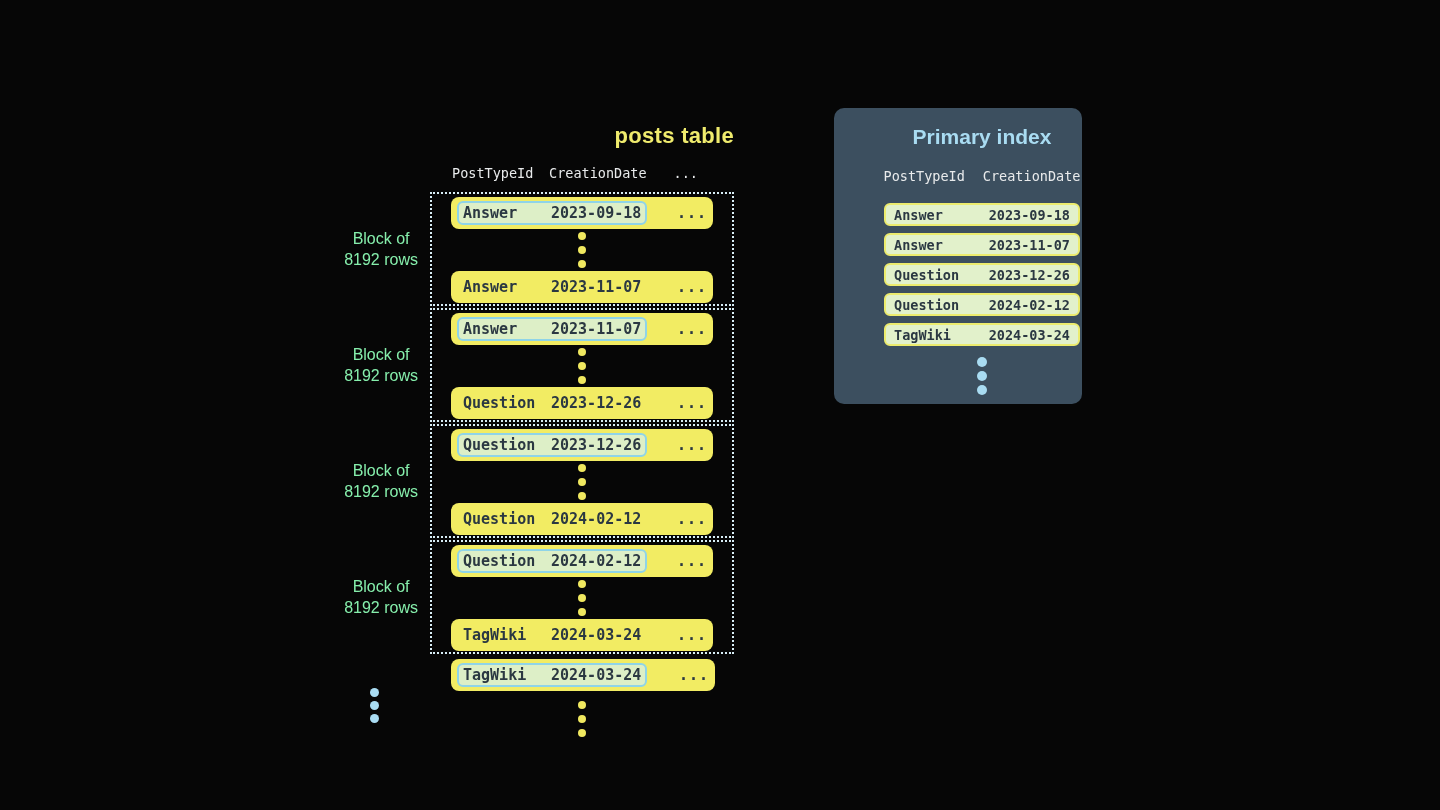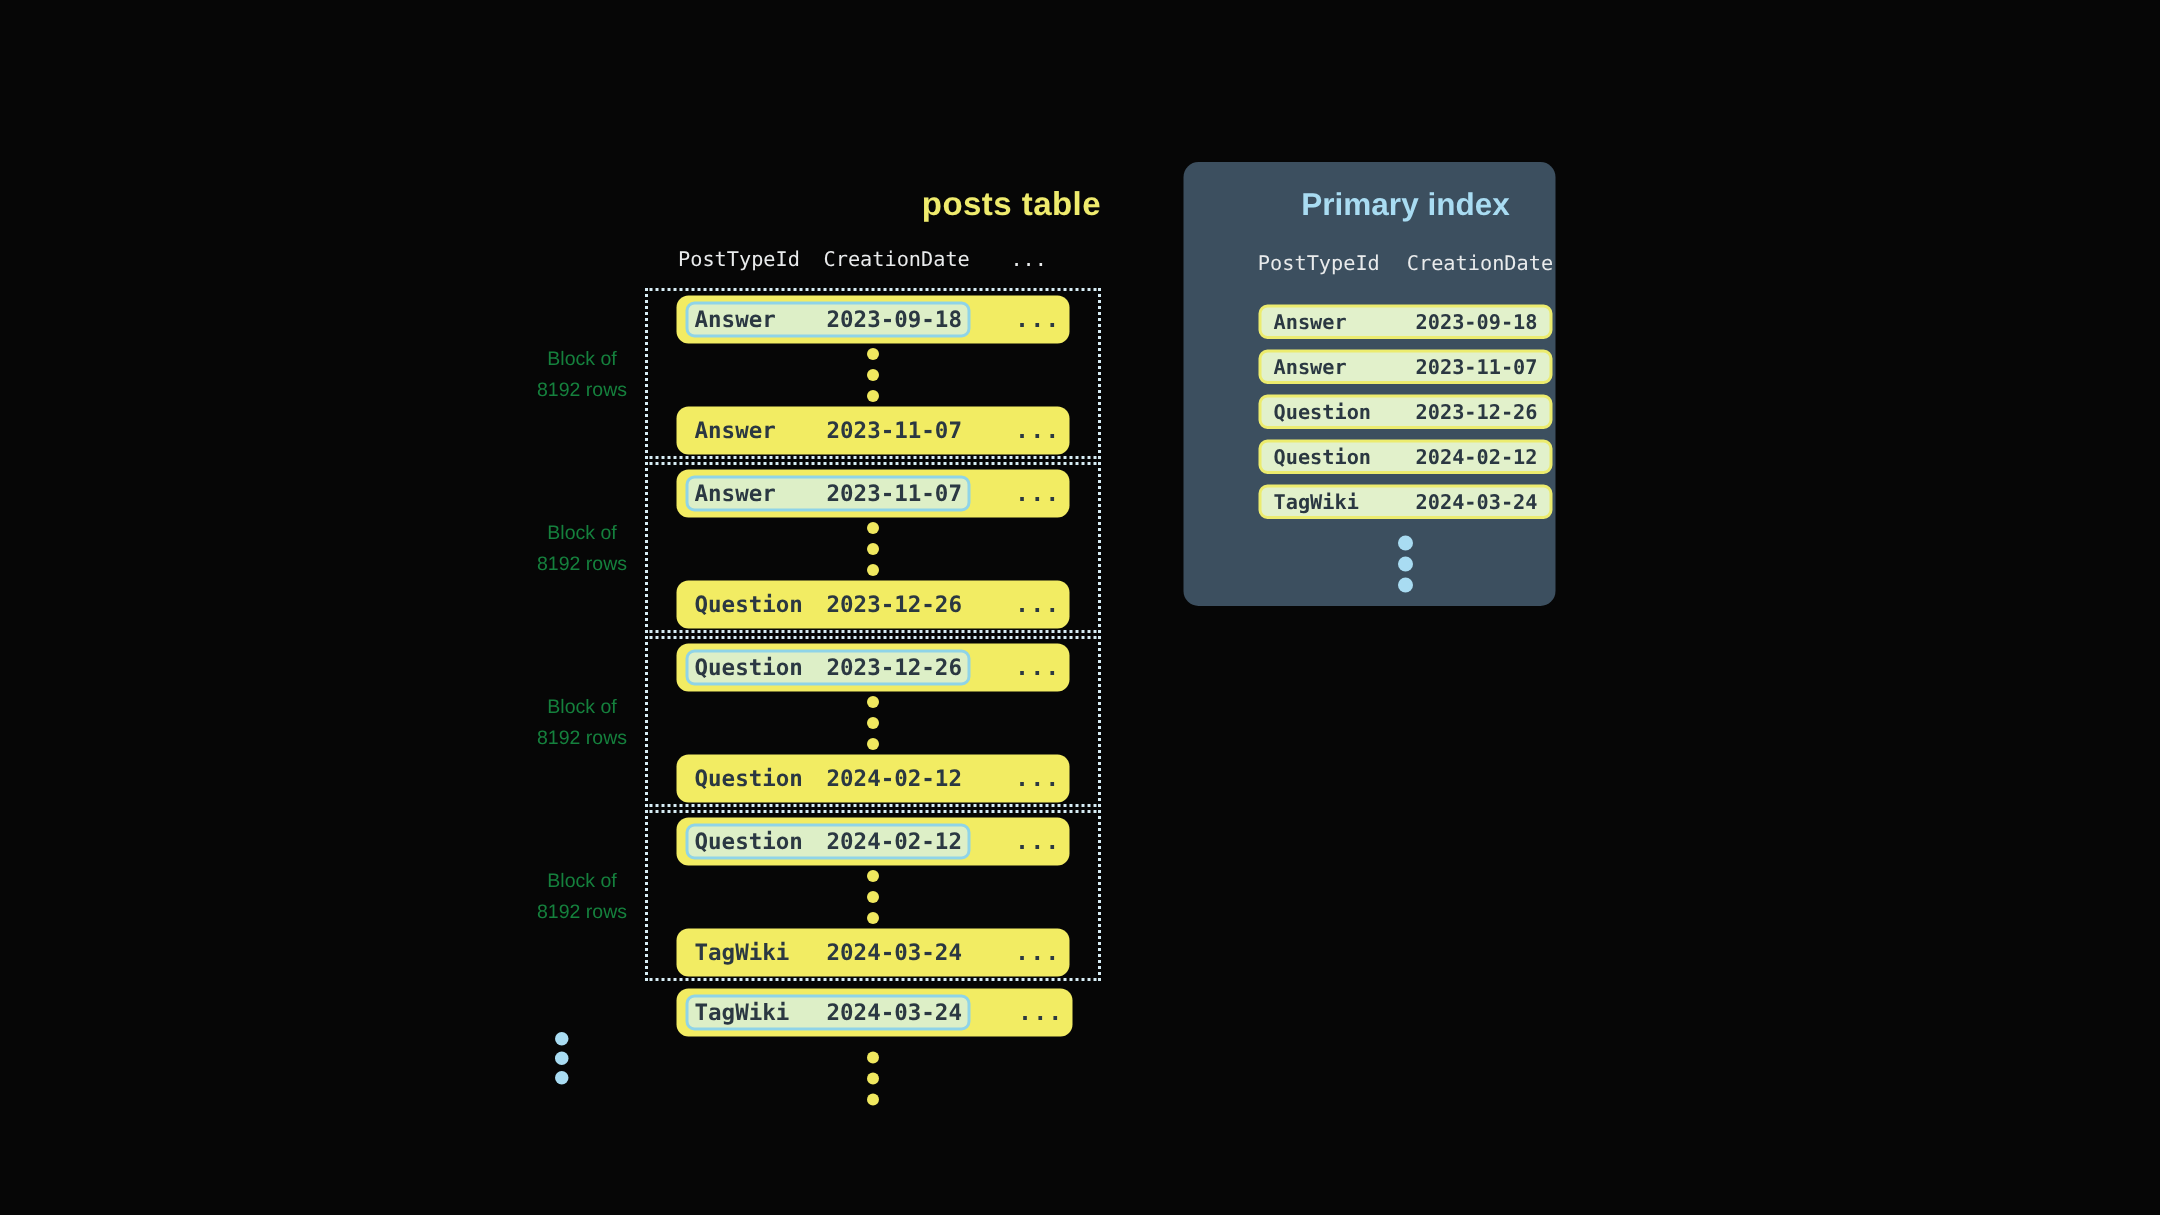--- a/index.html
+++ b/index.html
@@ -33,21 +33,21 @@
     position: relative;
     height: 114px; margin-bottom: 2px;
     border: 2px dotted #d7edf5;
     padding: 3px 19px;
     display: flex; flex-direction: column;
   }
   .block-label {
     position: absolute; right: 100%; margin-right: 14px;
     top: 50%; transform: translateY(-50%);
     text-align: center; white-space: nowrap;
-    color: #15803d; font-size: 13px; line-height: 21px; font-weight: 400;
+    color: #86efac; font-size: 16px; line-height: 21px; font-weight: 400;
   }
 
   .row {
     height: 32px; flex: 0 0 32px;
     background: #f2ec63; border-radius: 8px;
     display: flex; align-items: center;
     padding: 0 6px;
     font-family: "DejaVu Sans Mono", monospace;
     font-weight: 700; font-size: 15px; color: #2b3842;
   }
@@ -65,21 +65,21 @@
   .block-dots { flex: 1 1 auto; }
   .ydots i { width: 8px; height: 8px; background: #f0e85f; margin: 3px 0; }
   .bdots i { width: 9px; height: 9px; background: #a9dcf2; margin: 2px 0; }
 
   .tail-row-wrap { margin-top: 5px; padding: 0 19px 0 21px; }
   .tail-dots { margin-top: 7px; }
   .left-dots { position: absolute; left: 370px; top: 686px; }
 
   
   .index {
-    position: absolute; left: 789px; top: 108px;
+    position: absolute; left: 834px; top: 108px;
     width: 248px; height: 296px;
     background: #3c4f5f; border-radius: 10px; padding-left: 48px;
   }
   .index-title {
     margin-top: 16px; text-align: center;
     font-size: 21px; line-height: 26px; font-weight: 600; color: #a9dcf2;
   }
   .ithead {
     margin-top: 18px;
     display: flex; justify-content: center; gap: 18px;

